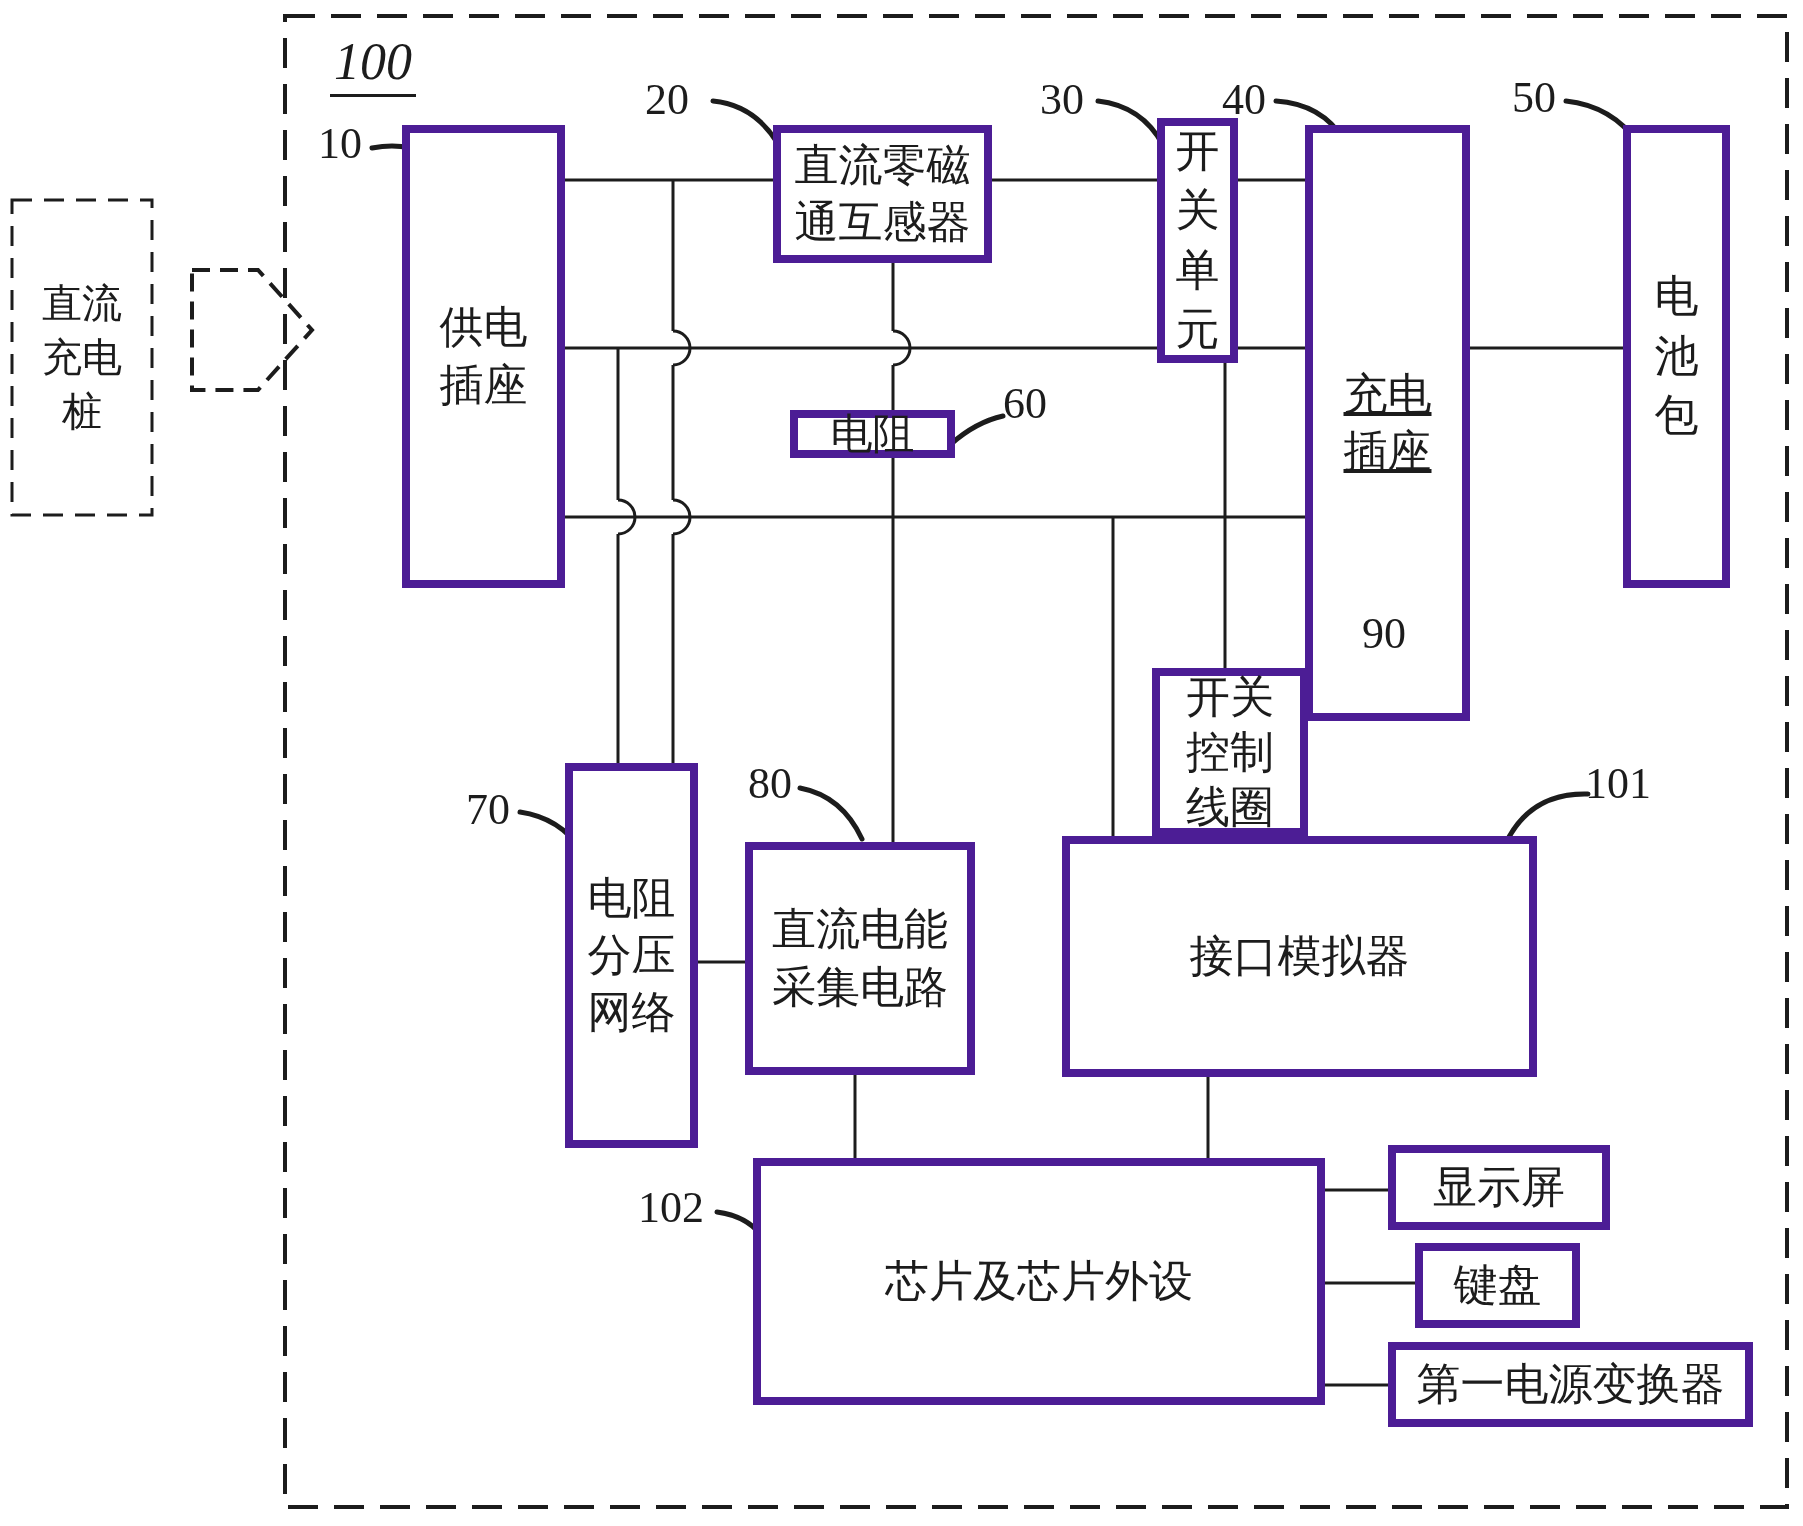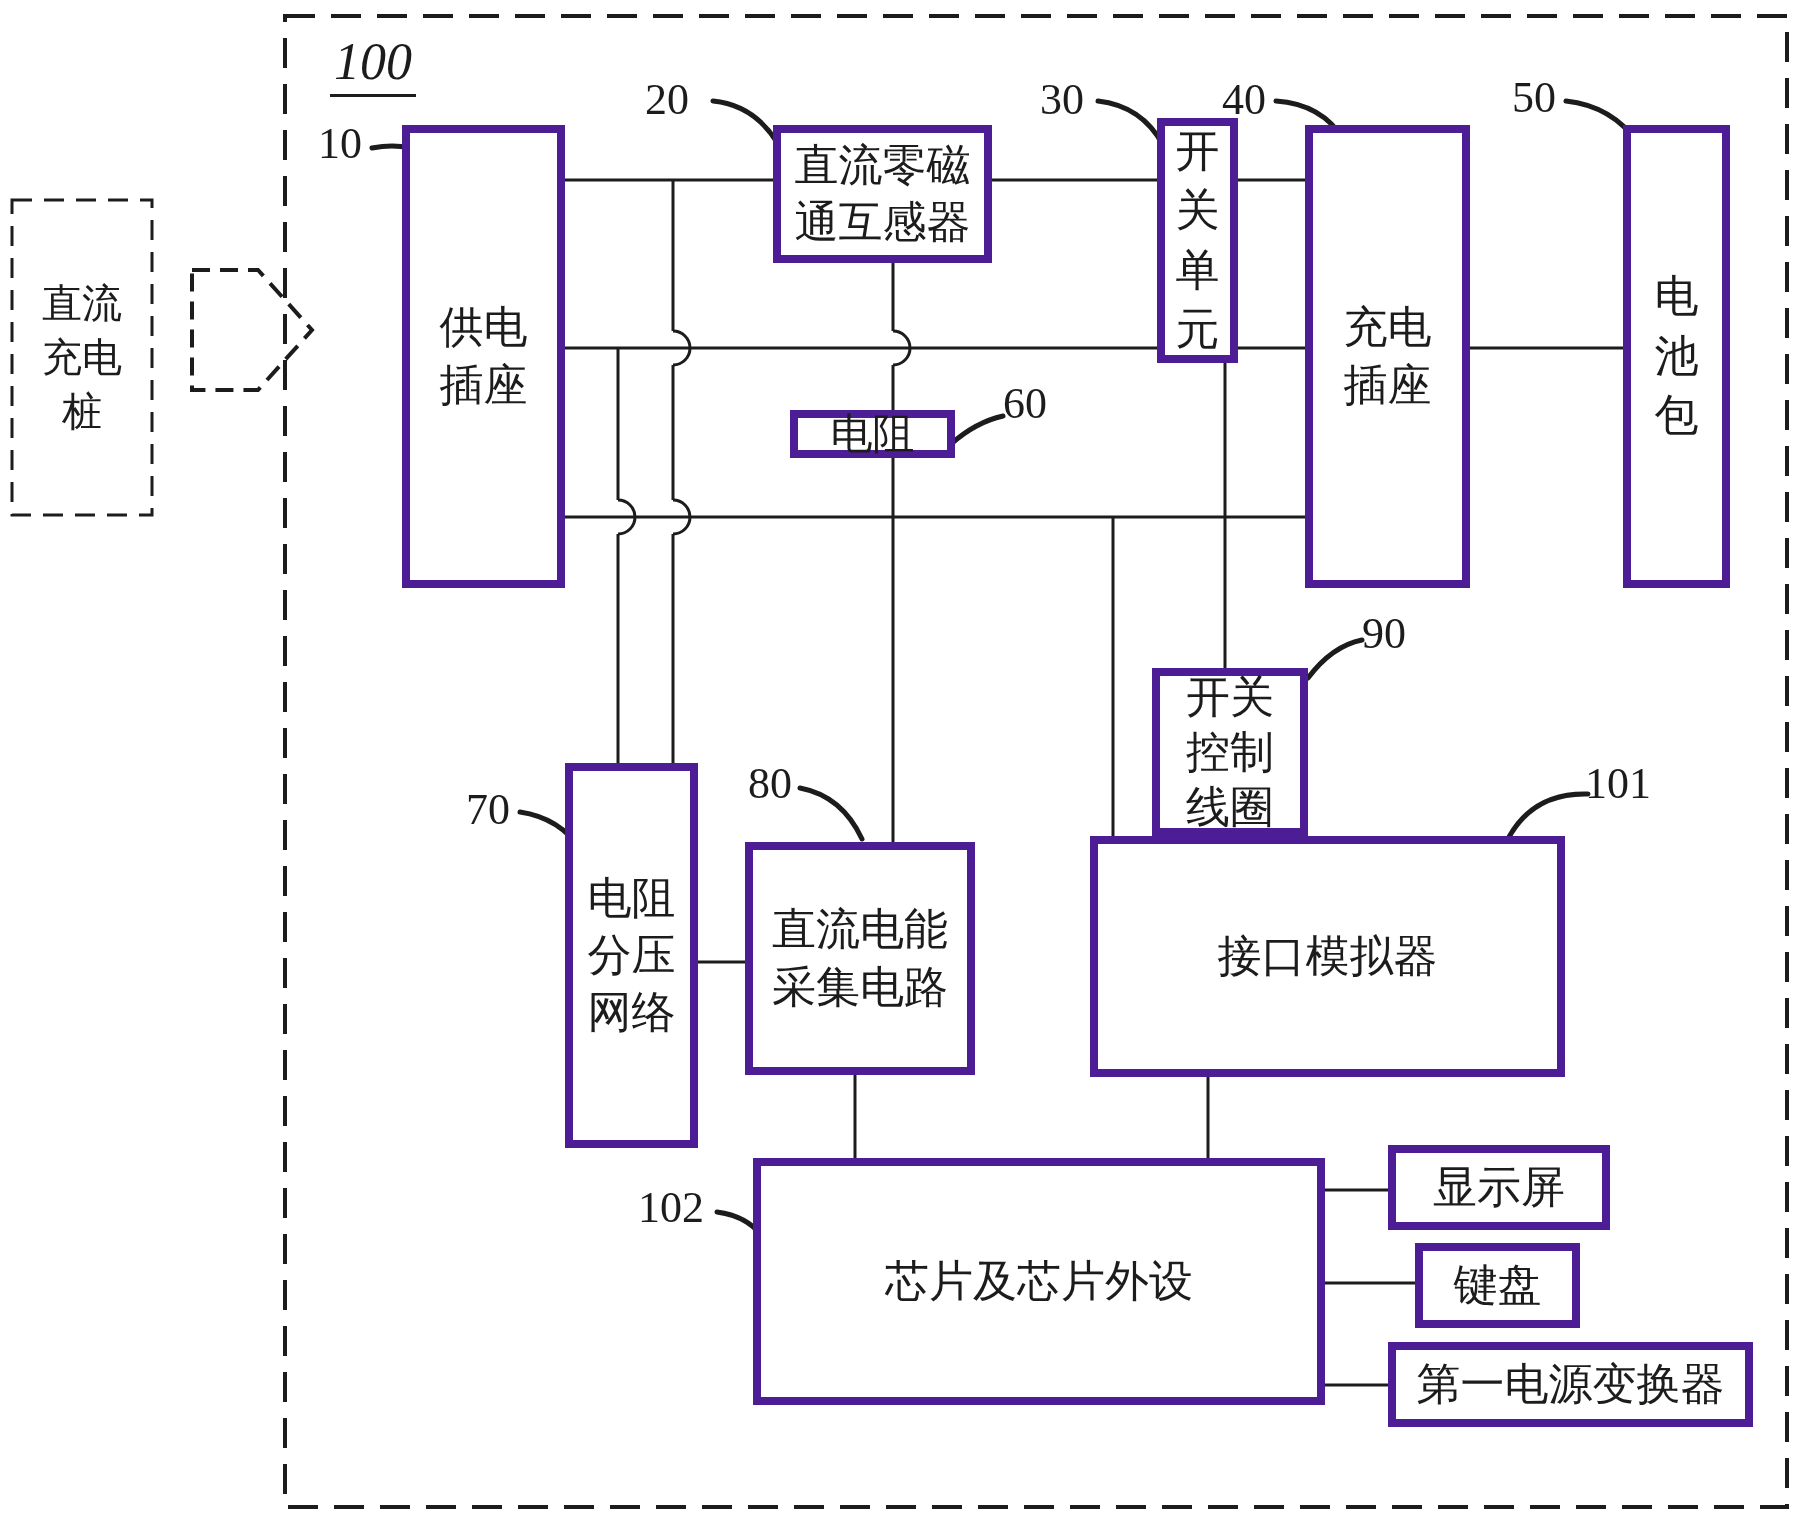--- a/index.html
+++ b/index.html
@@ -111,21 +111,21 @@
   </div>
 
   <div class="box" style="left:773px;top:125px;width:219px;height:138px;">
     <span style="width:180px;">直流零磁通互感器</span>
   </div>
 
   <div class="box" style="left:1157px;top:118px;width:81px;height:245px;">
     <span style="width:46px;line-height:1.35;">开关单元</span>
   </div>
 
-  <div class="box" style="left:1305px;top:125px;width:165px;height:463px;">
+  <div class="box" style="left:1305px;top:125px;width:165px;height:596px;text-decoration:underline;">
     <span style="width:92px;">充电插座</span>
   </div>
 
   <div class="box" style="left:1623px;top:125px;width:107px;height:463px;">
     <span style="width:46px;line-height:1.35;">电池包</span>
   </div>
 
   <div class="box" style="left:790px;top:410px;width:165px;height:48px;">
     <span style="font-size:42px;line-height:1;">电阻</span>
   </div>
@@ -135,21 +135,21 @@
   </div>
 
   <div class="box" style="left:745px;top:842px;width:230px;height:233px;">
     <span style="width:180px;">直流电能采集电路</span>
   </div>
 
   <div class="box" style="left:1152px;top:668px;width:156px;height:168px;">
     <span style="width:92px;line-height:1.25;">开关控制线圈</span>
   </div>
 
-  <div class="box" style="left:1062px;top:836px;width:475px;height:241px;margin-left:28px;">
+  <div class="box" style="left:1062px;top:836px;width:475px;height:241px;">
     <span>接口模拟器</span>
   </div>
 
   <div class="box" style="left:753px;top:1158px;width:572px;height:247px;">
     <span>芯片及芯片外设</span>
   </div>
 
   <div class="box" style="left:1388px;top:1145px;width:222px;height:85px;">
     <span style="line-height:1;">显示屏</span>
   </div>

